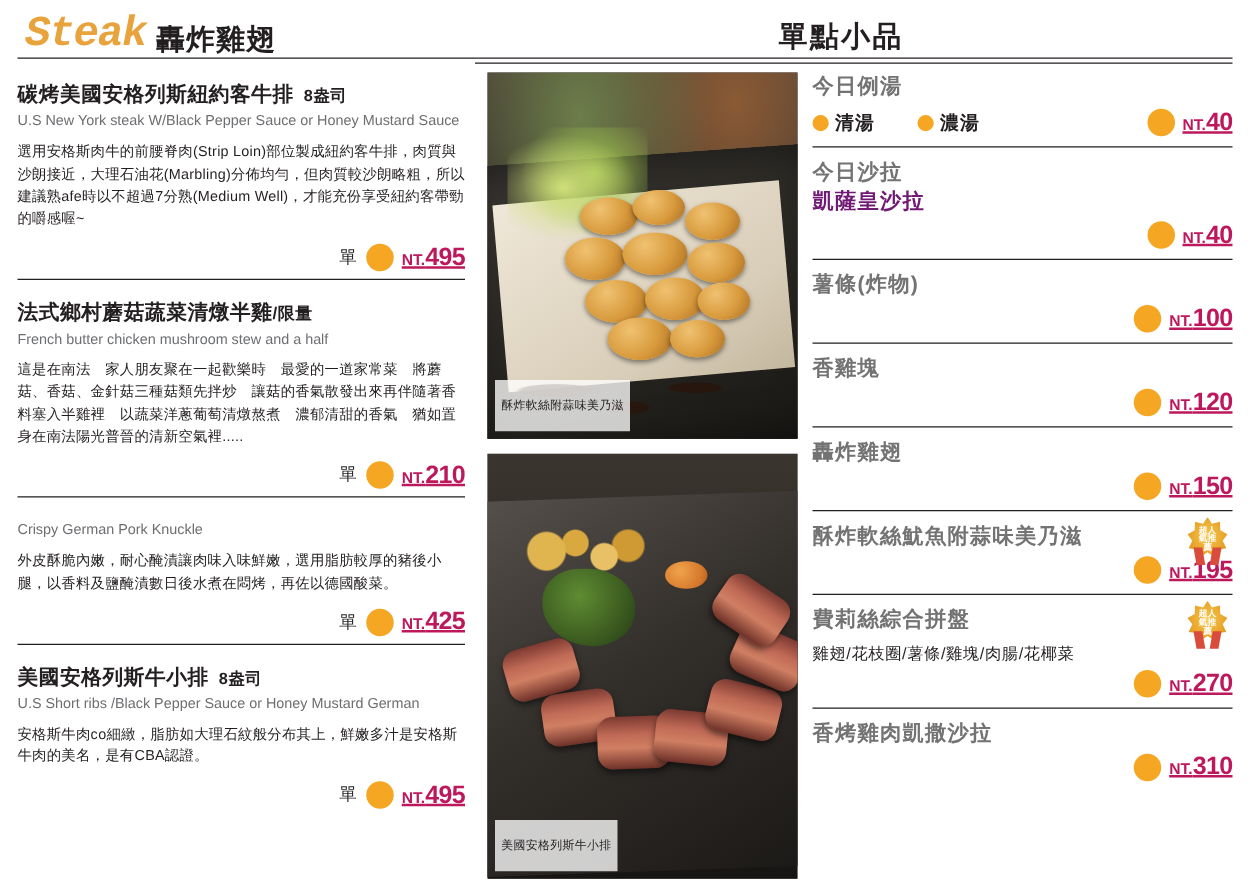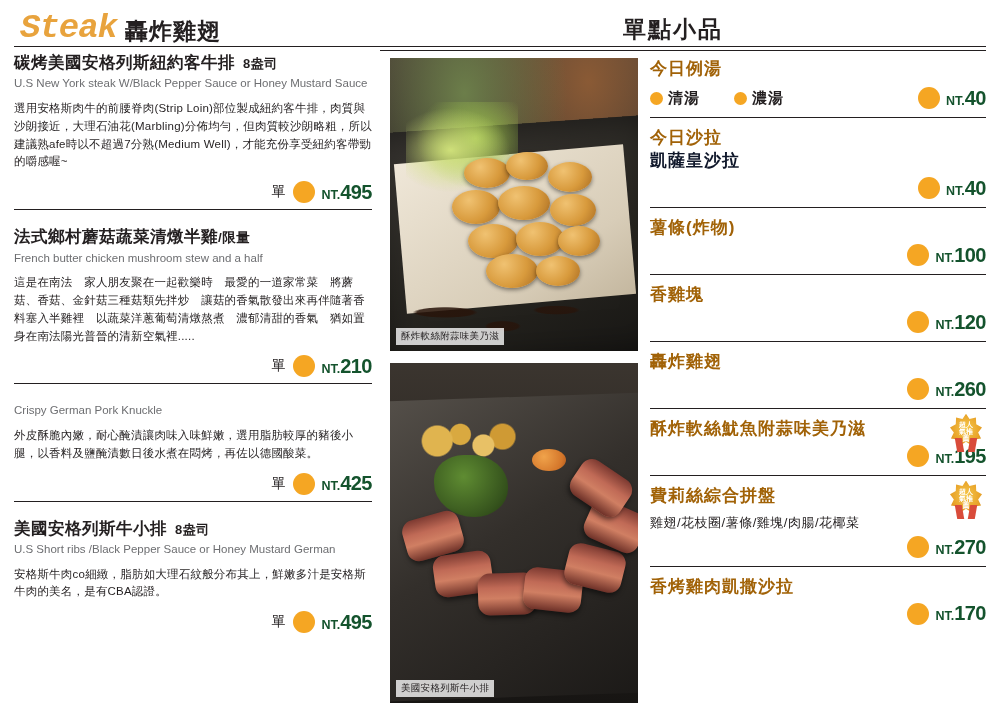--- a/index.html
+++ b/index.html
@@ -68,21 +68,21 @@
     top: 50px;
     left: 380px;
     width: 606px;
     border-top: 1px solid #231f20;
   }
 
   
   .col-left {
     position: absolute;
     left: 14px;
-    top: 52px;
+    top: 66px;
     width: 358px;
     height: 640px;
   }
   .col-mid {
     position: absolute;
     left: 390px;
     top: 58px;
     width: 248px;
     height: 645px;
   }
@@ -151,22 +151,23 @@
     flex: 0 0 auto;
   }
   .dot.small {
     width: 13px;
     height: 13px;
     margin-right: 5px;
   }
   .price-val {
     font-size: 20px;
     font-weight: bold;
-    color: #14532d;
+    color: #be185d;
     letter-spacing: -0.5px;
+    text-decoration: underline;
   }
   .price-val .nt {
     font-size: 12.5px;
     font-weight: bold;
     letter-spacing: 0;
   }
   .divider {
     border-top: 1px solid #231f20;
     margin: 4px 0 10px 0;
     height: 0;
@@ -182,21 +183,21 @@
   .photo.one { height: 293px; }
   .photo.two { height: 340px; margin-top: 12px; }
 
   .caption {
     position: absolute;
     left: 6px;
     bottom: 6px;
     background: rgba(255,255,255,0.78);
     color: #231f20;
     font-size: 9.5px;
-    padding: 2px 5px;
+    padding: 14px 5px;
     letter-spacing: 0.3px;
     white-space: nowrap;
   }
 
   
   .p1-bg {
     position: absolute; inset: 0;
     background:
       radial-gradient(ellipse at 30% 12%, #6c7e4a 0%, rgba(108,126,74,0) 42%),
       radial-gradient(ellipse at 80% 8%, #8a5a35 0%, rgba(138,90,53,0) 45%),
@@ -287,28 +288,28 @@
   }
 
   
   .r-item {
     position: relative;
   }
   .r-title {
     font-size: 17px;
     font-weight: bold;
     letter-spacing: 1px;
-    color: #a16207;
+    color: #737373;
     line-height: 1.35;
   }
   .r-title2 {
     font-size: 17px;
     font-weight: bold;
     letter-spacing: 1px;
-    color: #0f172a;
+    color: #701a75;
     line-height: 1.35;
   }
   .r-sub {
     font-size: 13px;
     color: #231f20;
     letter-spacing: 0.5px;
     margin-top: 6px;
   }
   .r-opts {
     display: flex;
@@ -525,21 +526,21 @@
         <span class="dot"></span>
         <span class="price-val"><span class="nt">NT.</span><span>120</span></span>
       </div>
       <div class="r-div"></div>
     </div>
 
     <div class="r-item">
       <div class="r-title">轟炸雞翅</div>
       <div class="r-price">
         <span class="dot"></span>
-        <span class="price-val"><span class="nt">NT.</span><span>260</span></span>
+        <span class="price-val"><span class="nt">NT.</span><span>150</span></span>
       </div>
       <div class="r-div"></div>
     </div>
 
     <div class="r-item">
       <div class="r-title-wrap">
         <div class="r-title">酥炸軟絲魷魚附蒜味美乃滋</div>
       </div>
       <div class="badge">
         <div class="star"></div>
@@ -569,19 +570,19 @@
         <span class="dot"></span>
         <span class="price-val"><span class="nt">NT.</span><span>270</span></span>
       </div>
       <div class="r-div"></div>
     </div>
 
     <div class="r-item">
       <div class="r-title">香烤雞肉凱撒沙拉</div>
       <div class="r-price">
         <span class="dot"></span>
-        <span class="price-val"><span class="nt">NT.</span><span>170</span></span>
+        <span class="price-val"><span class="nt">NT.</span><span>310</span></span>
       </div>
     </div>
 
   </div>
 
 </div>
 
 </body></html>

